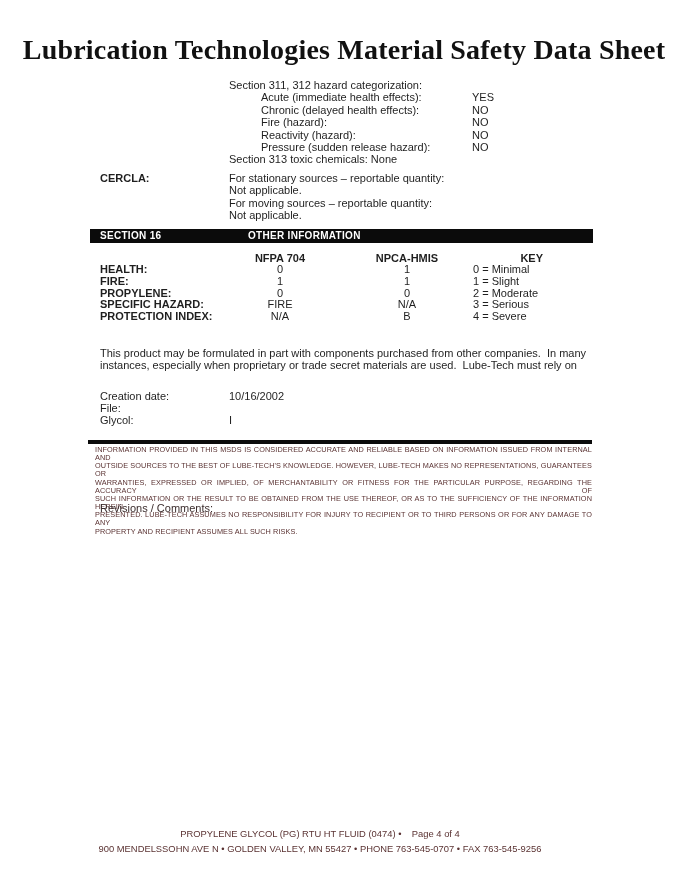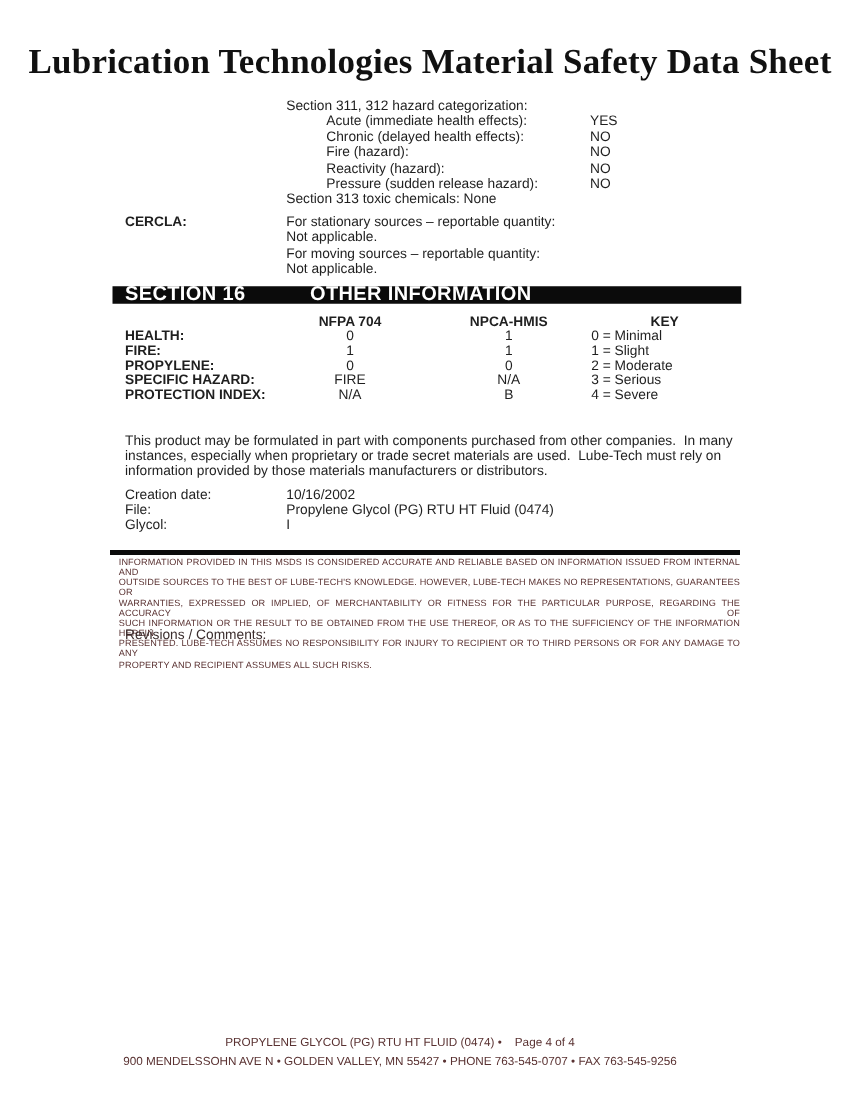--- a/index.html
+++ b/index.html
@@ -21,21 +21,21 @@
   .hz-heading,.hz-footnote{margin-left:229px;}
   .hz-label{margin-left:261px;display:inline-block;}
   .hz-value{position:absolute;left:472px;top:0;}
   
   .cercla-label{top:172px;left:100px;font-weight:bold;}
   .cercla-lines{top:172px;left:229px;line-height:12.4px;}
   
   .sec-bar{
     top:229px;left:90px;width:503px;height:14px;line-height:14px;
     background:var(--section-bar-bg,#0b0b0b);color:#fff;font-weight:bold;
-    font-size:16px;letter-spacing:.3px;
+    font-size:10px;letter-spacing:.3px;
   }
   .sec-num{position:absolute;left:10px;top:0;}
   .sec-title{position:absolute;left:158px;top:0;}
   
   .rt-head{top:252px;left:0;right:0;height:12px;font-weight:bold;}
   .rt-rows{top:264px;left:0;right:0;}
   .rt-row{position:relative;height:11.8px;line-height:11.8px;}
   .rt-label{position:absolute;left:100px;top:0;font-weight:bold;}
   .col-nfpa{position:absolute;left:230px;width:100px;top:0;text-align:center;}
   .col-npca{position:absolute;left:355px;width:104px;top:0;text-align:center;}
@@ -144,31 +144,29 @@
       <span class="rt-label">PROTECTION INDEX:</span>
       <span class="col-nfpa">N/A</span>
       <span class="col-npca">B</span>
       <span class="col-key">4 = Severe</span>
     </div>
   </div>
 
   <div class="abs note">
     <div class="pre">This product may be formulated in part with components purchased from other companies.  In many</div>
     <div class="pre">instances, especially when proprietary or trade secret materials are used.  Lube-Tech must rely on</div>
-    <div class="pre">information provided by those materials manufacturers or distributors.</div>
   </div>
 
   <div class="abs fileinfo">
     <div class="fi-row">
       <span class="fi-label">Creation date:</span>
       <span class="fi-value">10/16/2002</span>
     </div>
     <div class="fi-row">
       <span class="fi-label">File:</span>
-      <span class="fi-value">Propylene Glycol (PG) RTU HT Fluid (0474)</span>
     </div>
     <div class="fi-row">
       <span class="fi-label">Glycol:</span>
       <span class="fi-value">I</span>
     </div>
   </div>
 
   <div class="abs disc-bar"></div>
   <div class="abs disclaimer">
     <div class="disc-line">INFORMATION PROVIDED IN THIS MSDS IS CONSIDERED ACCURATE AND RELIABLE BASED ON INFORMATION ISSUED FROM INTERNAL AND</div>

